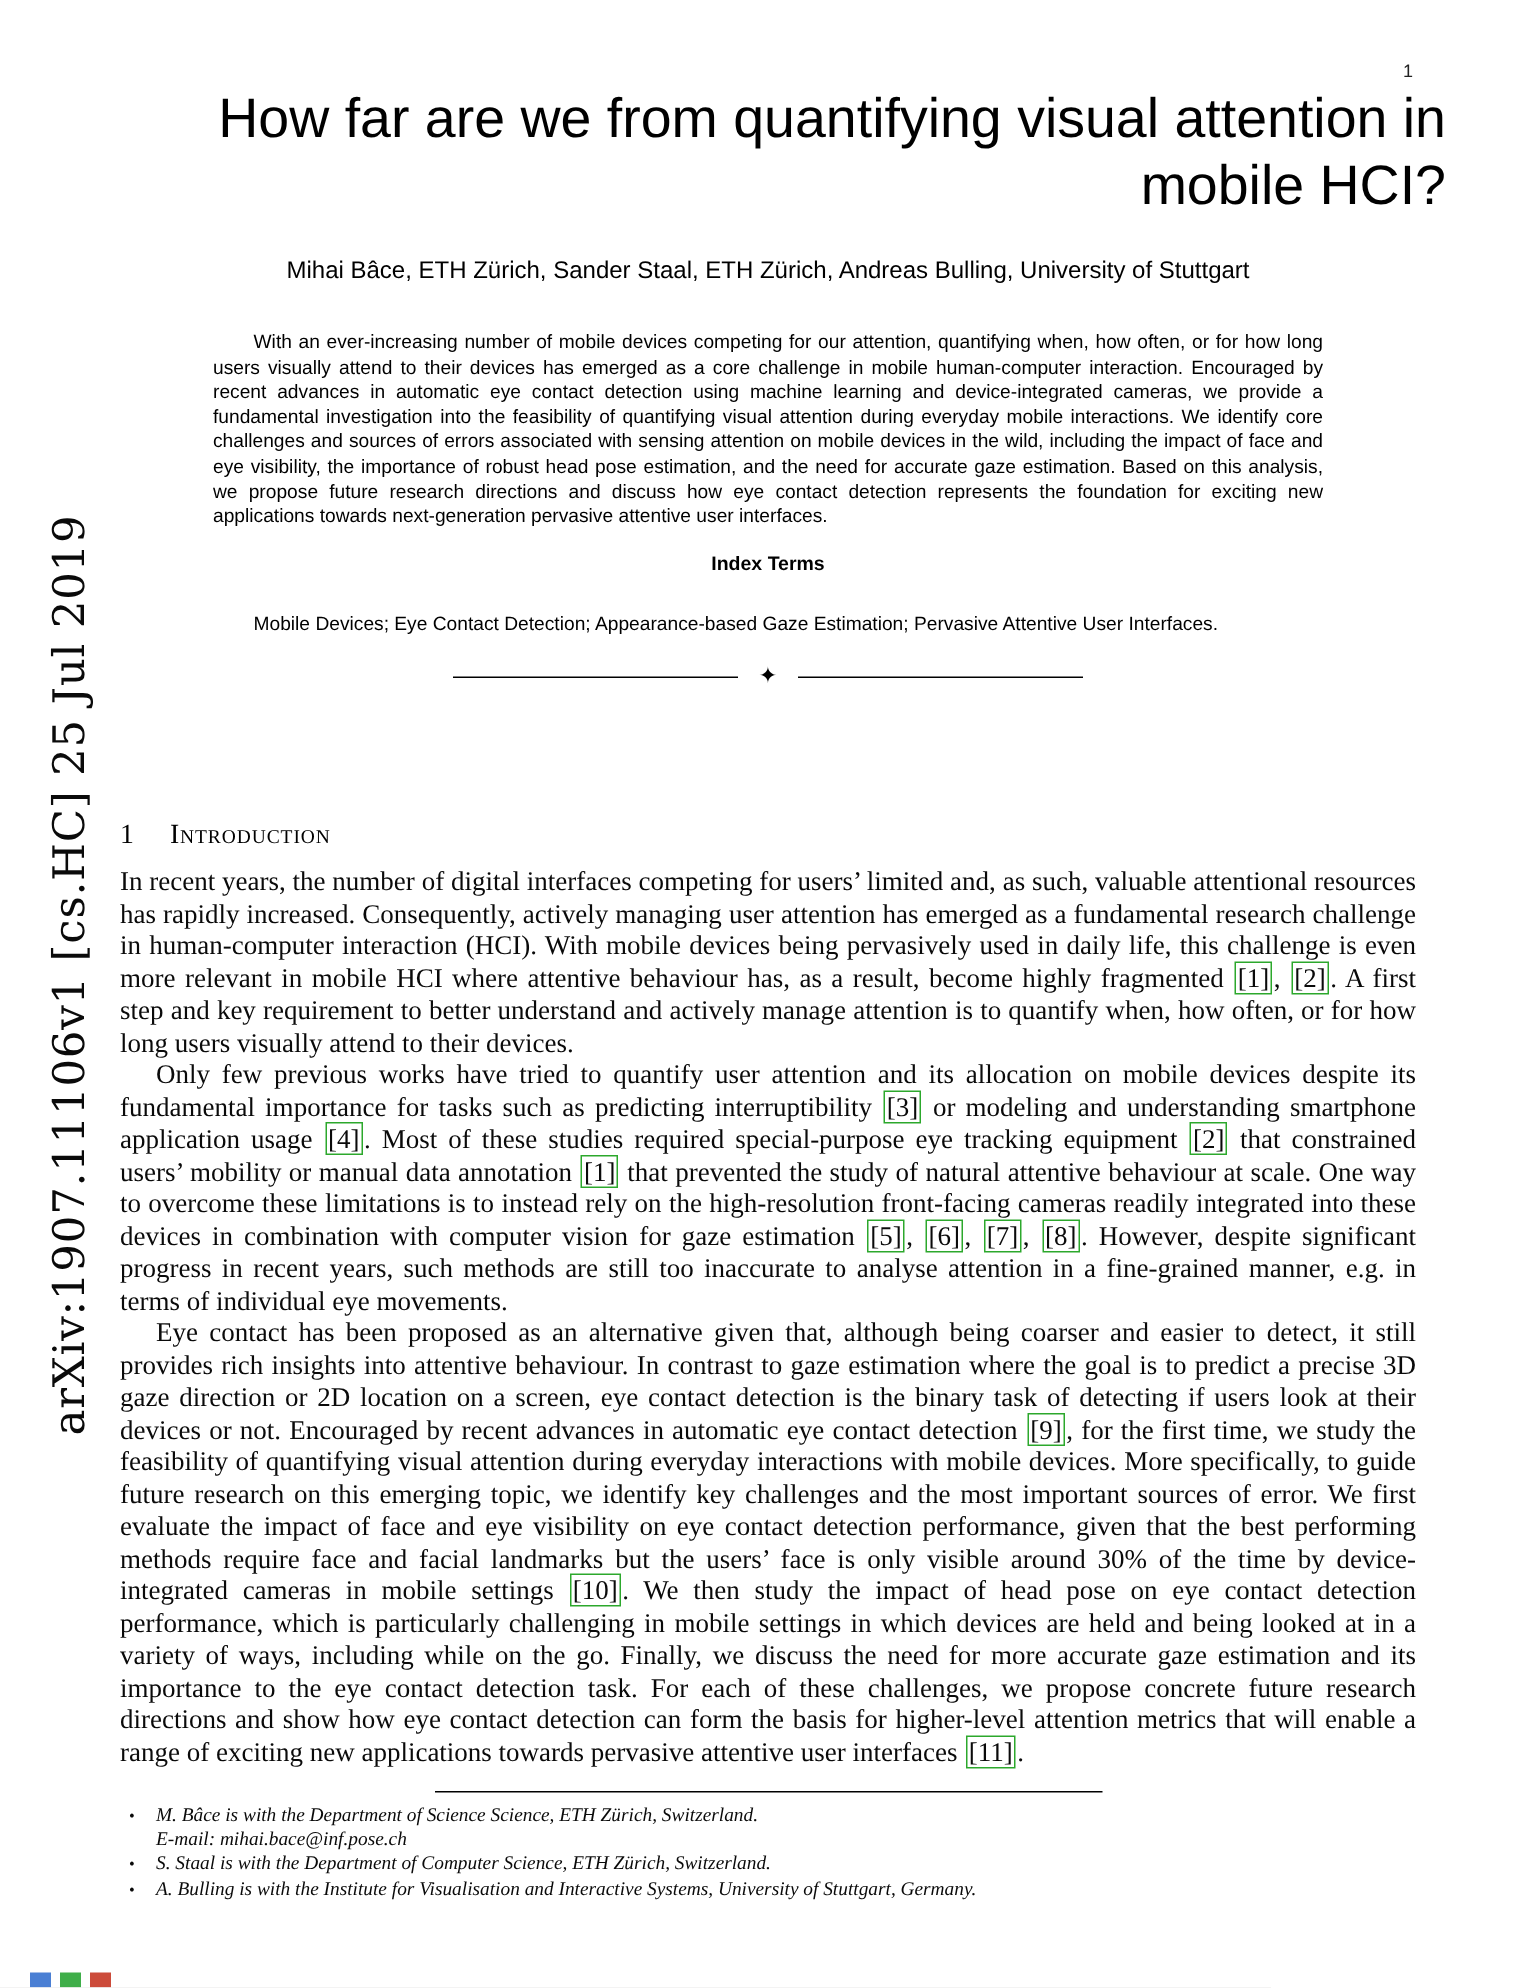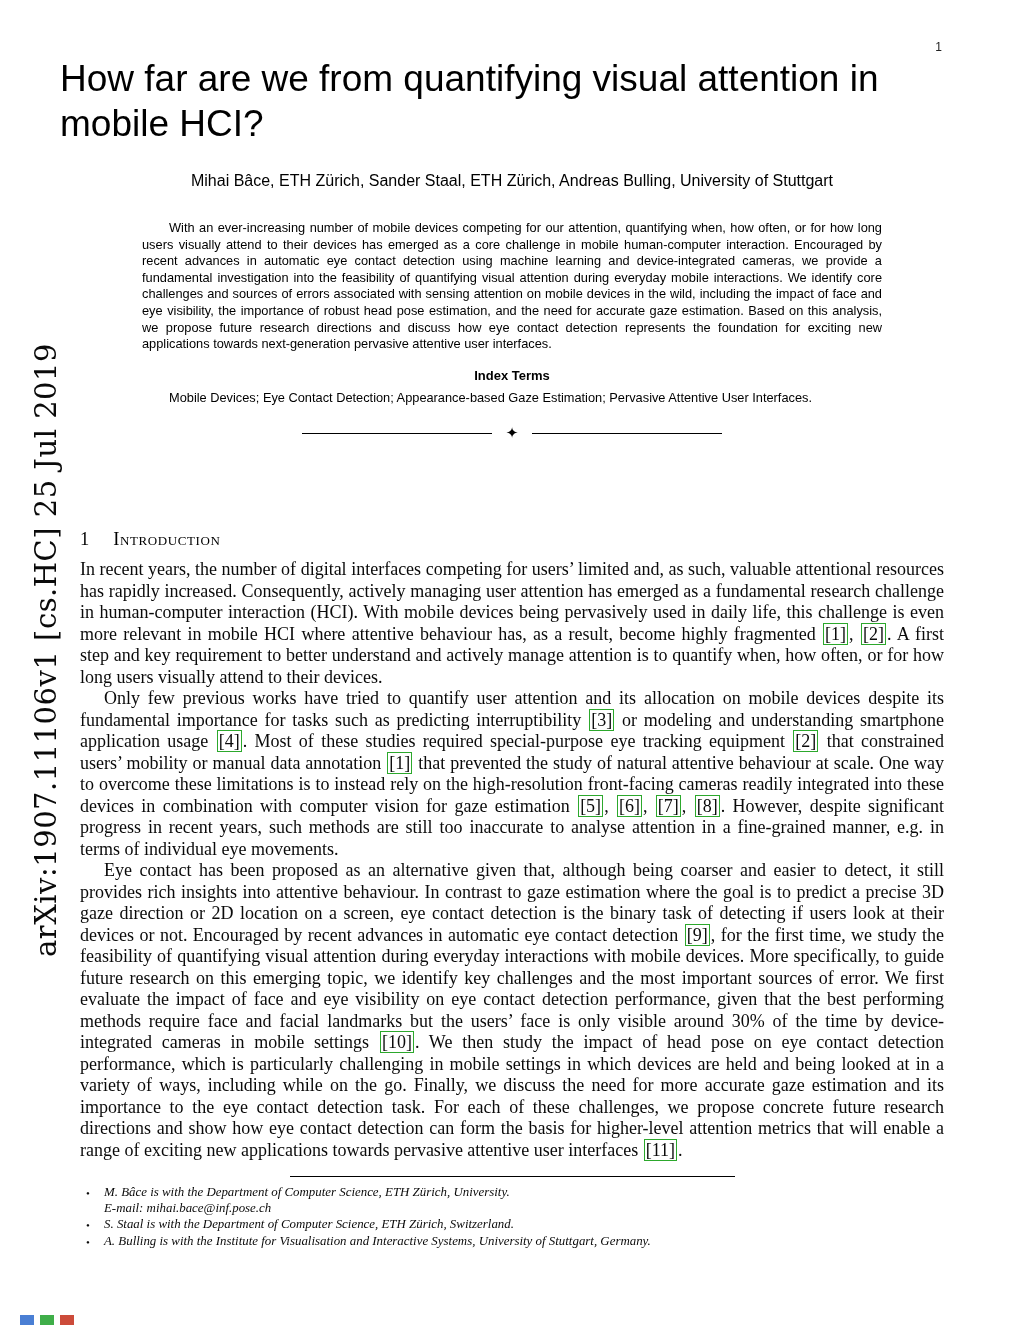--- a/index.html
+++ b/index.html
@@ -14,35 +14,35 @@
     font-family:"Liberation Sans", sans-serif; font-size:12px; color:#222;
   }
   .arxiv-stamp {
     position:absolute; left:46px; top:650px;
     transform:translate(-50%,-50%) rotate(-90deg);
     white-space:nowrap;
     font-family:"DejaVu Serif", serif; font-size:29px; color:#0a0a0a;
     letter-spacing:0.5px;
   }
   .title {
-    margin:56px 60px 0 60px; text-align:left;
+    margin:56px 60px 0 60px; text-align:right;
     font-family:"Liberation Sans", sans-serif;
     font-size:37px; line-height:45px; font-weight:normal; color:#000;
   }
   .authors {
     margin-top:26px; text-align:center;
     font-family:"Liberation Sans", sans-serif; font-size:16px; color:#000;
   }
   .abstract-wrap { width:740px; margin:30px auto 0 auto; }
   .block-heading {
     text-align:center; font-family:"Liberation Sans", sans-serif;
     font-size:13px; font-weight:bold; color:#000;
   }
   .abstract-text, .index-text {
-    margin-top:7px; text-align:justify;
+    margin-top:25px; text-align:justify;
     font-family:"Liberation Sans", sans-serif;
     font-size:12.8px; line-height:16.6px; color:#000;
     text-indent:27px;
   }
   .index-wrap { width:740px; margin:15px auto 0 auto; }
   .divider {
     margin-top:20px; display:flex; align-items:center; justify-content:center; gap:14px;
   }
   .divider .rule { width:190px; border-top:1px solid #000; height:0; }
   .divider .star { font-size:15px; line-height:1; color:#000; }
@@ -110,21 +110,21 @@
         <p class="body-para">In recent years, the number of digital interfaces competing for users’ limited and, as such, valuable attentional resources has rapidly increased. Consequently, actively managing user attention has emerged as a fundamental research challenge in human-computer interaction (HCI). With mobile devices being pervasively used in daily life, this challenge is even more relevant in mobile HCI where attentive behaviour has, as a result, become highly fragmented <span class="cite" style="border-color: rgb(44, 168, 44);">[1]</span>, <span class="cite" style="border-color: rgb(44, 168, 44);">[2]</span>. A first step and key requirement to better understand and actively manage attention is to quantify when, how often, or for how long users visually attend to their devices.</p>
         <p class="body-para indent">Only few previous works have tried to quantify user attention and its allocation on mobile devices despite its fundamental importance for tasks such as predicting interruptibility <span class="cite" style="border-color: rgb(44, 168, 44);">[3]</span> or modeling and understanding smartphone application usage <span class="cite" style="border-color: rgb(44, 168, 44);">[4]</span>. Most of these studies required special-purpose eye tracking equipment <span class="cite" style="border-color: rgb(44, 168, 44);">[2]</span> that constrained users’ mobility or manual data annotation <span class="cite" style="border-color: rgb(44, 168, 44);">[1]</span> that prevented the study of natural attentive behaviour at scale. One way to overcome these limitations is to instead rely on the high-resolution front-facing cameras readily integrated into these devices in combination with computer vision for gaze estimation <span class="cite" style="border-color: rgb(44, 168, 44);">[5]</span>, <span class="cite" style="border-color: rgb(44, 168, 44);">[6]</span>, <span class="cite" style="border-color: rgb(44, 168, 44);">[7]</span>, <span class="cite" style="border-color: rgb(44, 168, 44);">[8]</span>. However, despite significant progress in recent years, such methods are still too inaccurate to analyse attention in a fine-grained manner, e.g. in terms of individual eye movements.</p>
         <p class="body-para indent">Eye contact has been proposed as an alternative given that, although being coarser and easier to detect, it still provides rich insights into attentive behaviour. In contrast to gaze estimation where the goal is to predict a precise 3D gaze direction or 2D location on a screen, eye contact detection is the binary task of detecting if users look at their devices or not. Encouraged by recent advances in automatic eye contact detection <span class="cite" style="border-color: rgb(44, 168, 44);">[9]</span>, for the first time, we study the feasibility of quantifying visual attention during everyday interactions with mobile devices. More specifically, to guide future research on this emerging topic, we identify key challenges and the most important sources of error. We first evaluate the impact of face and eye visibility on eye contact detection performance, given that the best performing methods require face and facial landmarks but the users’ face is only visible around 30% of the time by device-integrated cameras in mobile settings <span class="cite" style="border-color: rgb(44, 168, 44);">[10]</span>. We then study the impact of head pose on eye contact detection performance, which is particularly challenging in mobile settings in which devices are held and being looked at in a variety of ways, including while on the go. Finally, we discuss the need for more accurate gaze estimation and its importance to the eye contact detection task. For each of these challenges, we propose concrete future research directions and show how eye contact detection can form the basis for higher-level attention metrics that will enable a range of exciting new applications towards pervasive attentive user interfaces <span class="cite" style="border-color: rgb(44, 168, 44);">[11]</span>.</p>
       </div>
 
     <div class="footnote-rule"></div>
     <div class="footnotes">
         <div class="footnote-item">
           <span class="bullet">•</span>
           <div class="fn-lines">
-            <div>M. Bâce is with the Department of Computer Science, ETH Zürich, University.</div>
+            <div>M. Bâce is with the Department of Science Science, ETH Zürich, Switzerland.</div>
             <div>E-mail: mihai.bace@inf.pose.ch</div>
           </div>
         </div>
         <div class="footnote-item">
           <span class="bullet">•</span>
           <div class="fn-lines">
             <div>S. Staal is with the Department of Computer Science, ETH Zürich, Switzerland.</div>
           </div>
         </div>
         <div class="footnote-item">

